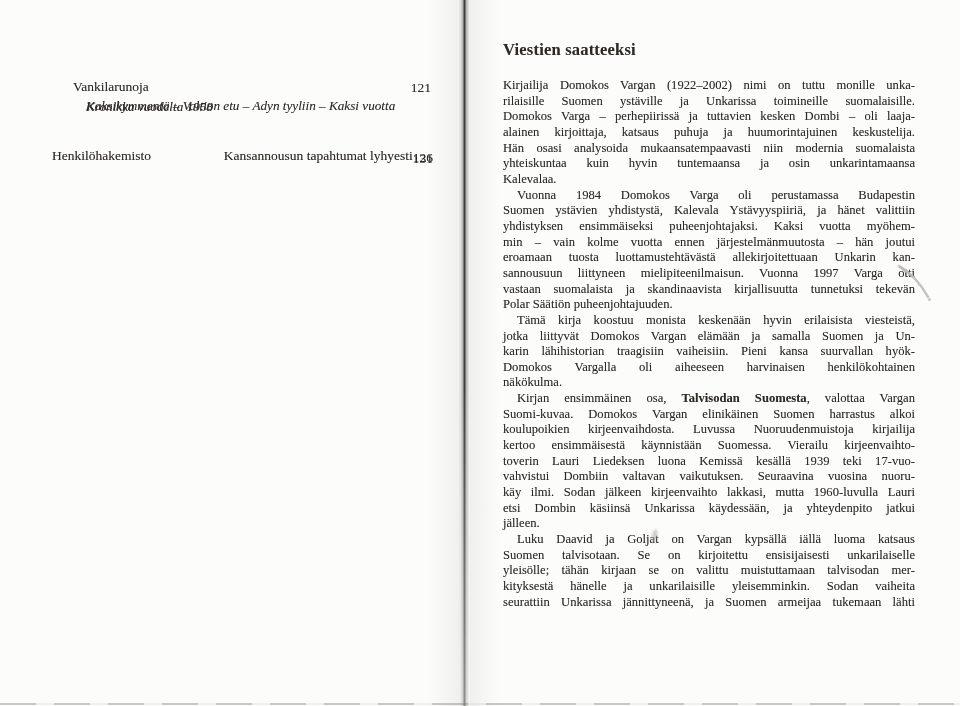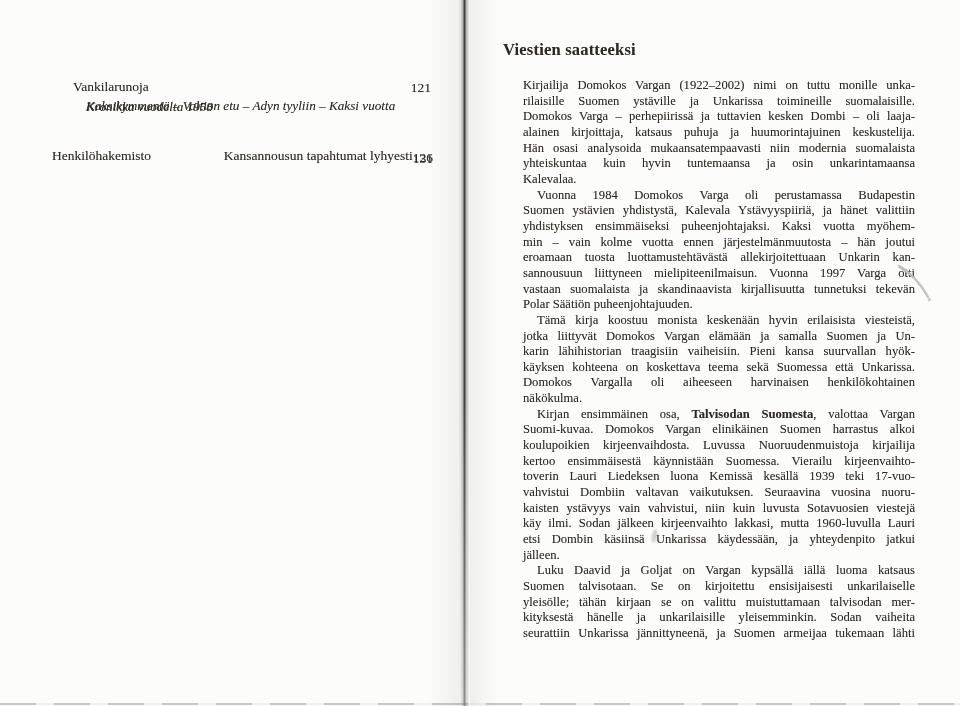--- a/index.html
+++ b/index.html
@@ -43,21 +43,21 @@
     margin: 0; font-size: 16.5px; font-weight: bold;
     line-height: 18px; letter-spacing: 0.2px;
     text-shadow: 0 0 0.5px rgba(45,42,38,0.3);
   }
   .body-text {
     margin-top: 19px;
     font-size: 12.6px; line-height: 15.66px;
     text-shadow: 0 0 0.5px rgba(45,42,38,0.32);
   }
   .para { margin: 0; }
-  .ln { text-align: justify; text-align-last: justify; margin-left: 20px; -moz-text-align-last: justify; }
+  .ln { text-align: justify; text-align-last: justify; -moz-text-align-last: justify; }
   .ln.end { text-align-last: auto; -moz-text-align-last: auto; }
   .ln.ind { text-indent: 14px; }
 
   
   .shade-l {
     position: absolute; left: 428px; top: 0; width: 32px; height: 706px;
     background: linear-gradient(to right, rgba(0,0,0,0) 0%, rgba(0,0,0,0.05) 100%);
   }
   .shade-r {
     position: absolute; left: 470px; top: 0; width: 30px; height: 706px;
@@ -131,33 +131,31 @@
         <div class="ln">eroamaan tuosta luottamustehtävästä allekirjoitettuaan Unkarin kan-</div>
         <div class="ln">sannousuun liittyneen mielipiteenilmaisun. Vuonna 1997 Varga otti</div>
         <div class="ln">vastaan suomalaista ja skandinaavista kirjallisuutta tunnetuksi tekevän</div>
         <div class="ln end">Polar Säätiön puheenjohtajuuden.</div>
       </div>
 
       <div class="para">
         <div class="ln ind">Tämä kirja koostuu monista keskenään hyvin erilaisista viesteistä,</div>
         <div class="ln">jotka liittyvät Domokos Vargan elämään ja samalla Suomen ja Un-</div>
         <div class="ln">karin lähihistorian traagisiin vaiheisiin. Pieni kansa suurvallan hyök-</div>
-        <div class="ln">käyksen kohteena on koskettava teema sekä Suomessa että Unkarissa.</div>
         <div class="ln">Domokos Vargalla oli aiheeseen harvinaisen henkilökohtainen</div>
         <div class="ln end">näkökulma.</div>
       </div>
 
       <div class="para">
         <div class="ln ind"><span>Kirjan ensimmäinen osa, </span><b>Talvisodan Suomesta</b><span>, valottaa Vargan</span></div>
         <div class="ln">Suomi-kuvaa. Domokos Vargan elinikäinen Suomen harrastus alkoi</div>
         <div class="ln">koulupoikien kirjeenvaihdosta. Luvussa Nuoruudenmuistoja kirjailija</div>
         <div class="ln">kertoo ensimmäisestä käynnistään Suomessa. Vierailu kirjeenvaihto-</div>
         <div class="ln">toverin Lauri Liedeksen luona Kemissä kesällä 1939 teki 17-vuo-</div>
         <div class="ln">vahvistui Dombiin valtavan vaikutuksen. Seuraavina vuosina nuoru-</div>
-        <div class="ln">kaisten ystävyys vain vahvistui, niin kuin luvusta Sotavuosien viestejä</div>
         <div class="ln">käy ilmi. Sodan jälkeen kirjeenvaihto lakkasi, mutta 1960-luvulla Lauri</div>
         <div class="ln">etsi Dombin käsiinsä Unkarissa käydessään, ja yhteydenpito jatkui</div>
         <div class="ln end">jälleen.</div>
       </div>
 
       <div class="para">
         <div class="ln ind">Luku Daavid ja Goljat on Vargan kypsällä iällä luoma katsaus</div>
         <div class="ln">Suomen talvisotaan. Se on kirjoitettu ensisijaisesti unkarilaiselle</div>
         <div class="ln">yleisölle; tähän kirjaan se on valittu muistuttamaan talvisodan mer-</div>
         <div class="ln">kityksestä hänelle ja unkarilaisille yleisemminkin. Sodan vaiheita</div>

